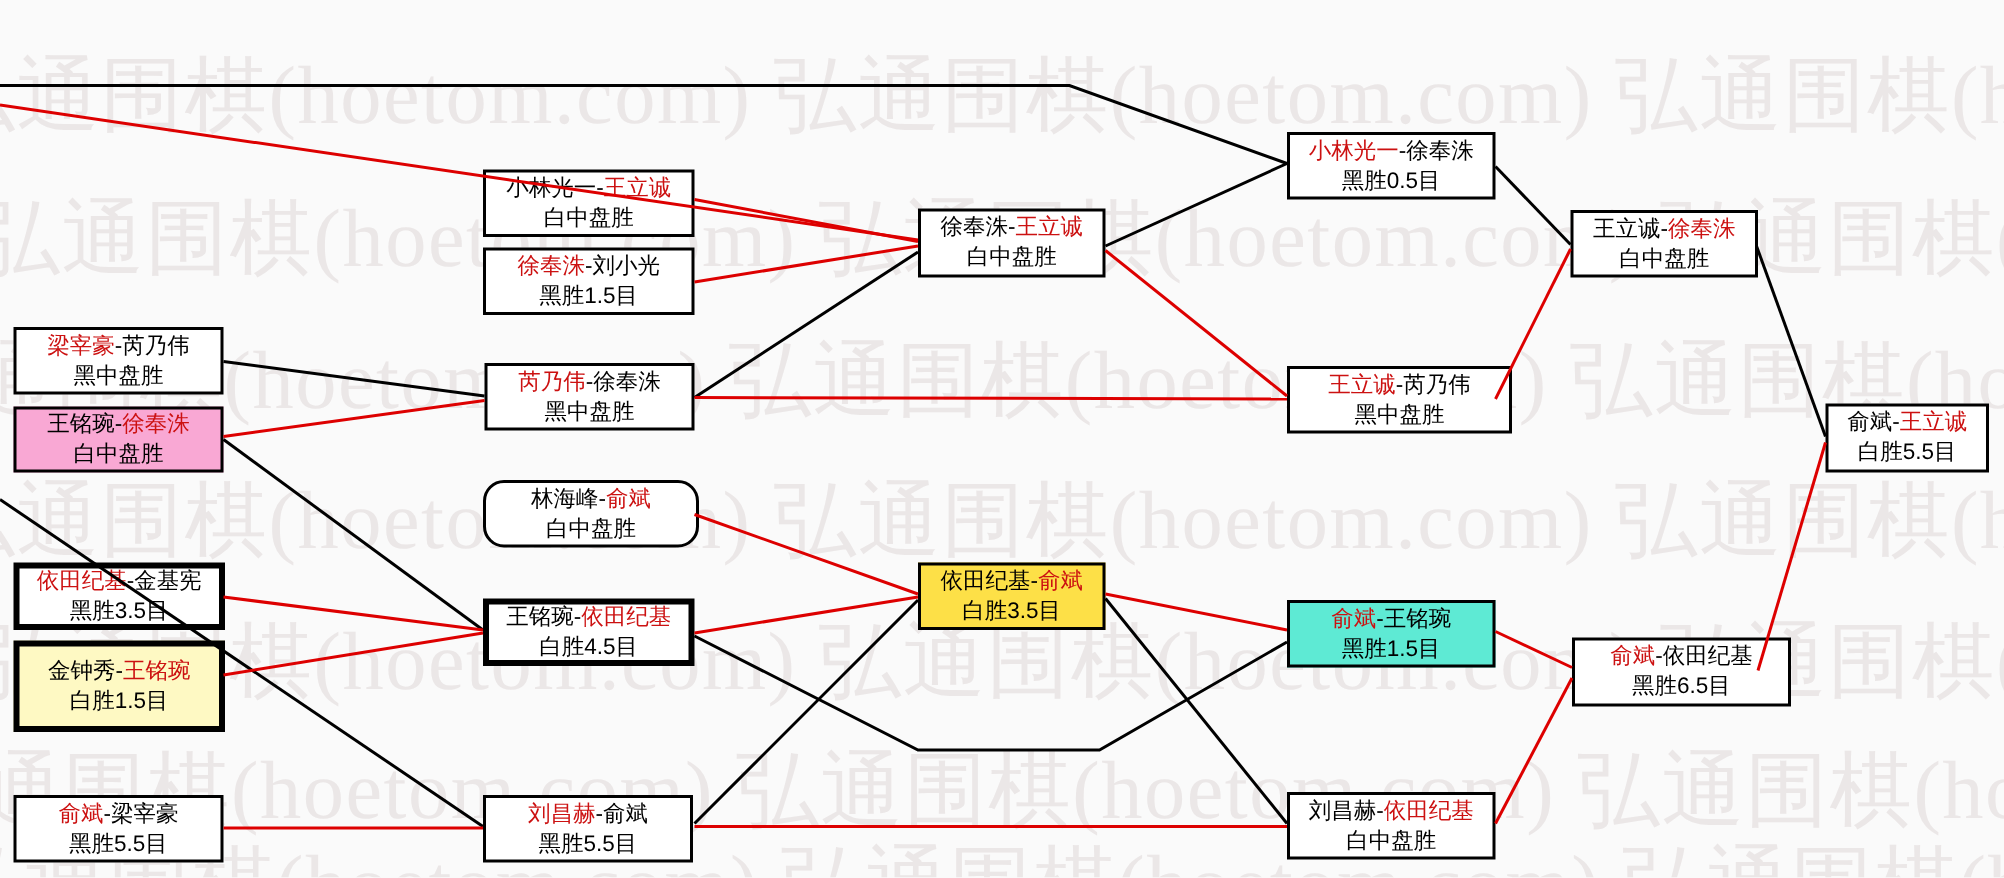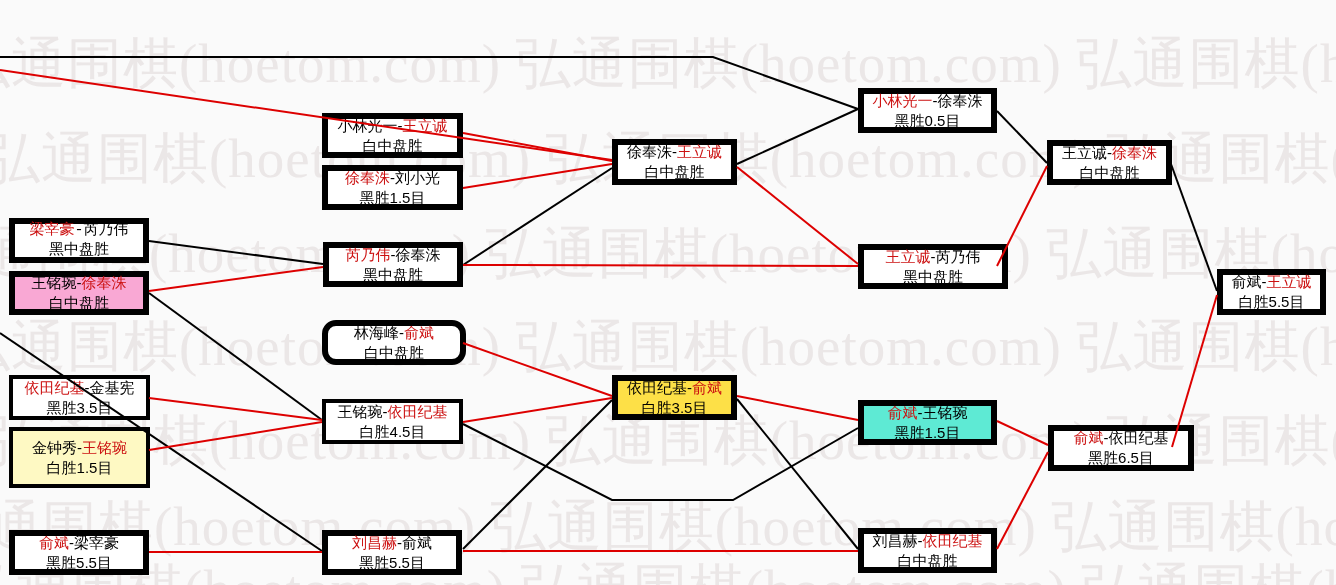--- a/index.html
+++ b/index.html
@@ -9,21 +9,21 @@
   }
   .wm-row{
     position:absolute;white-space:nowrap;z-index:1;
     font-size:55px;line-height:1;letter-spacing:1px;
     font-family:"Liberation Serif",serif;
     user-select:none;pointer-events:none;
   }
   #wires{position:absolute;left:0;top:0;z-index:3;pointer-events:none;}
   .match{
     position:absolute;z-index:2;box-sizing:border-box;
-    background:#fff;border:6px solid #0f766e;
+    background:#fff;border:2px solid #0f766e;
     display:flex;flex-direction:column;justify-content:center;align-items:center;
     font-size:15px;line-height:20px;color:#000;text-align:center;
   }
   .match.thick{border-width:4px;}
   .names{white-space:nowrap;}
   .result{white-space:nowrap;}
 </style>
 </head>
 <body>
 
@@ -61,21 +61,21 @@
       <polyline points="463,343 612,396" fill="none" stroke="#dd0000" stroke-width="2"></polyline>
       <polyline points="463,422 612,398" fill="none" stroke="#dd0000" stroke-width="2"></polyline>
       <polyline points="737,396 858,420" fill="none" stroke="#dd0000" stroke-width="2"></polyline>
       <polyline points="997,421 1048,445" fill="none" stroke="#dd0000" stroke-width="2"></polyline>
       <polyline points="149,552 322,552" fill="none" stroke="#dd0000" stroke-width="2"></polyline>
       <polyline points="463,551 858,551" fill="none" stroke="#dd0000" stroke-width="2"></polyline>
       <polyline points="997,549 1048,452" fill="none" stroke="#dd0000" stroke-width="2"></polyline>
       <polyline points="1172,447 1217,295" fill="none" stroke="#dd0000" stroke-width="2"></polyline>
     </svg>
   <div>
-      <div class="match" style="left: 9px; top: 218px; width: 140px; height: 45px; background: rgb(255, 255, 255); border-color: rgb(0, 0, 0); font-family: Liberation Mono, monospace;">
+      <div class="match" style="left: 9px; top: 218px; width: 140px; height: 45px; background: rgb(255, 255, 255); border-color: rgb(0, 0, 0);">
     <div class="names"><span style="color: rgb(204, 17, 17);">梁宰豪</span><span>-</span><span>芮乃伟</span></div>
     <div class="result">黑中盘胜</div>
   </div>
       <div class="match" style="left: 9px; top: 271px; width: 140px; height: 44px; background: #f9a8d4; border-color: rgb(0, 0, 0);">
     <div class="names"><span>王铭琬</span><span>-</span><span style="color: rgb(204, 17, 17);">徐奉洙</span></div>
     <div class="result">白中盘胜</div>
   </div>
       <div class="match thick" style="left: 9px; top: 375px; width: 141px; height: 45px; background: rgb(255, 255, 255); border-color: rgb(0, 0, 0);">
     <div class="names"><span style="color: rgb(204, 17, 17);">依田纪基</span><span>-</span><span>金基宪</span></div>
     <div class="result">黑胜3.5目</div>

